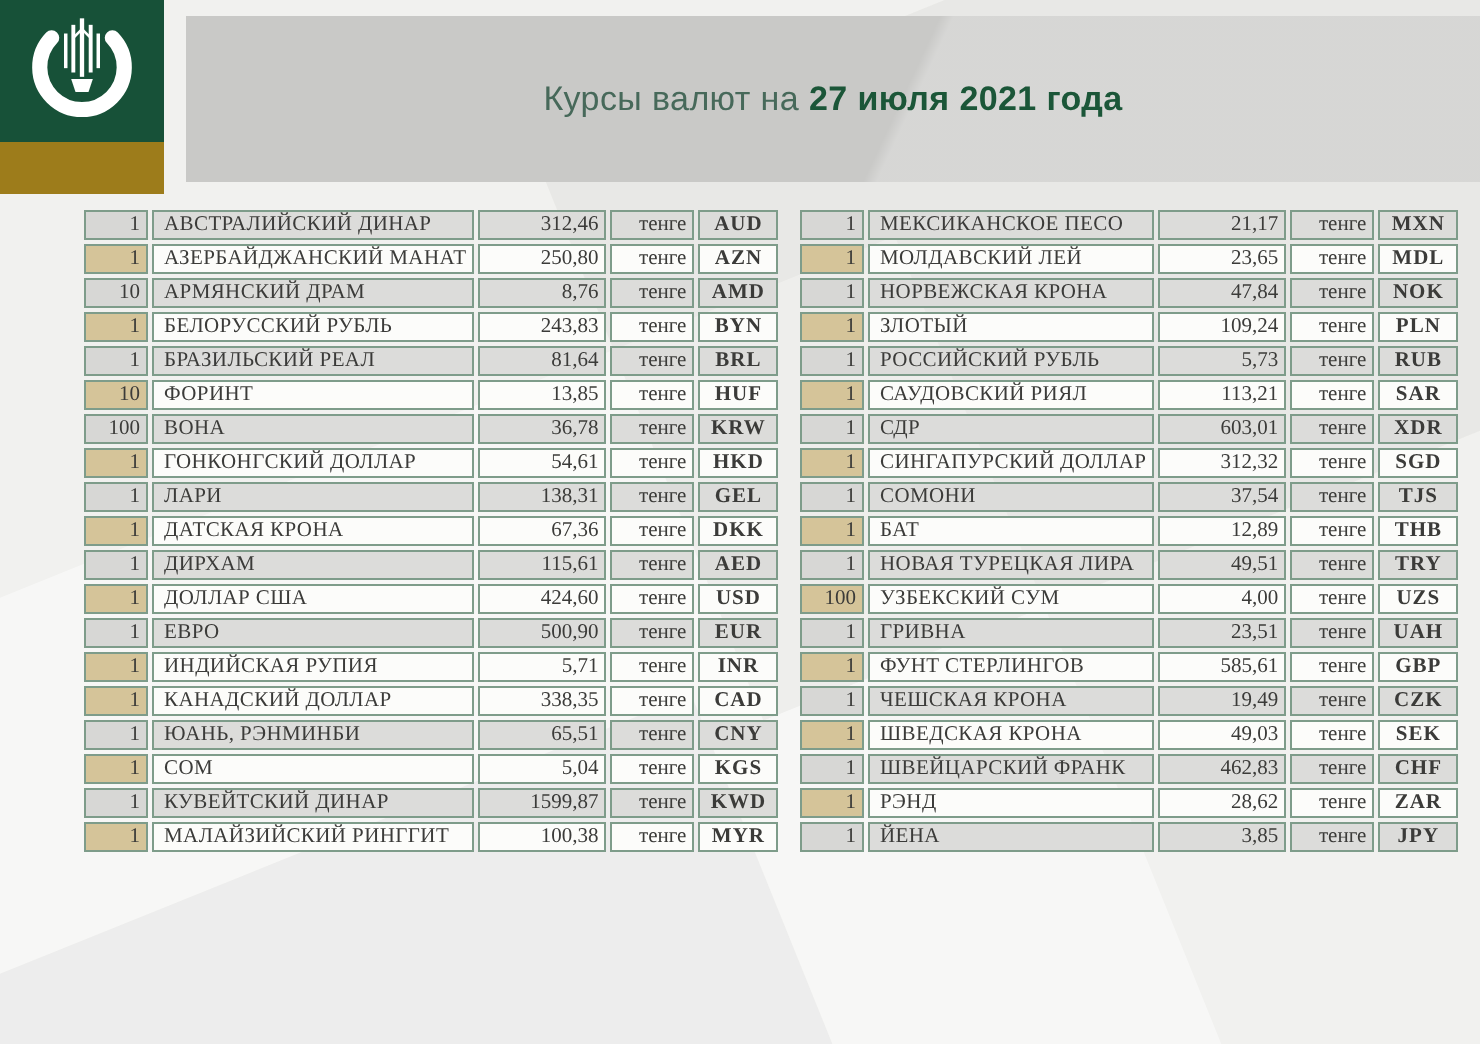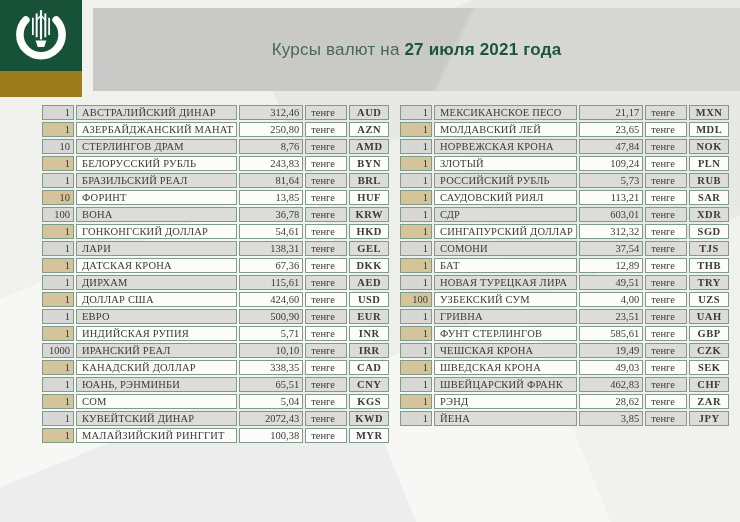--- a/index.html
+++ b/index.html
@@ -27,21 +27,21 @@
   .rates-table.right{left:398px;top:103px;}
   .rates-table td{
     box-sizing:border-box;height:15px;line-height:13px;
     border:1px solid #7e9c8a;
     font-family:"Liberation Serif",serif;font-size:10.5px;color:#3b3b39;
     padding:0 3px;white-space:nowrap;overflow:hidden;
   }
   .rates-table td.qty{width:32px;text-align:right;}
   .rates-table td.name{width:137px;text-align:left;padding-left:5px;letter-spacing:0.2px;}
   .rates-table td.rate{width:64px;text-align:right;}
-  .rates-table td.unit{width:42px;text-align:left;padding-left:5px;}
+  .rates-table td.unit{width:42px;text-align:right;padding-left:5px;}
   .rates-table td.code{width:40px;text-align:center;letter-spacing:0.5px;font-weight:bold;}
   tr.odd td{background:#dcdcda;}
   tr.odd td.qty{background:#d7d7d5;}
   tr.even td{background:#fcfcfa;}
   tr.even td.qty{background:#d5c499;}
 </style>
 </head>
 <body>
 
 <div class="bg-shape a"></div>
@@ -80,21 +80,21 @@
       </tr>
       <tr class="even">
         <td class="qty">1</td>
         <td class="name">АЗЕРБАЙДЖАНСКИЙ МАНАТ</td>
         <td class="rate">250,80</td>
         <td class="unit">тенге</td>
         <td class="code">AZN</td>
       </tr>
       <tr class="odd">
         <td class="qty">10</td>
-        <td class="name">СТЕРЛИНГОВ ДРАМ</td>
+        <td class="name">АРМЯНСКИЙ ДРАМ</td>
         <td class="rate">8,76</td>
         <td class="unit">тенге</td>
         <td class="code">AMD</td>
       </tr>
       <tr class="even">
         <td class="qty">1</td>
         <td class="name">БЕЛОРУССКИЙ РУБЛЬ</td>
         <td class="rate">243,83</td>
         <td class="unit">тенге</td>
         <td class="code">BYN</td>
@@ -162,27 +162,20 @@
         <td class="unit">тенге</td>
         <td class="code">EUR</td>
       </tr>
       <tr class="even">
         <td class="qty">1</td>
         <td class="name">ИНДИЙСКАЯ РУПИЯ</td>
         <td class="rate">5,71</td>
         <td class="unit">тенге</td>
         <td class="code">INR</td>
       </tr>
-      <tr class="odd">
-        <td class="qty">1000</td>
-        <td class="name">ИРАНСКИЙ РЕАЛ</td>
-        <td class="rate">10,10</td>
-        <td class="unit">тенге</td>
-        <td class="code">IRR</td>
-      </tr>
       <tr class="even">
         <td class="qty">1</td>
         <td class="name">КАНАДСКИЙ ДОЛЛАР</td>
         <td class="rate">338,35</td>
         <td class="unit">тенге</td>
         <td class="code">CAD</td>
       </tr>
       <tr class="odd">
         <td class="qty">1</td>
         <td class="name">ЮАНЬ, РЭНМИНБИ</td>
@@ -193,21 +186,21 @@
       <tr class="even">
         <td class="qty">1</td>
         <td class="name">СОМ</td>
         <td class="rate">5,04</td>
         <td class="unit">тенге</td>
         <td class="code">KGS</td>
       </tr>
       <tr class="odd">
         <td class="qty">1</td>
         <td class="name">КУВЕЙТСКИЙ ДИНАР</td>
-        <td class="rate">2072,43</td>
+        <td class="rate">1599,87</td>
         <td class="unit">тенге</td>
         <td class="code">KWD</td>
       </tr>
       <tr class="even">
         <td class="qty">1</td>
         <td class="name">МАЛАЙЗИЙСКИЙ РИНГГИТ</td>
         <td class="rate">100,38</td>
         <td class="unit">тенге</td>
         <td class="code">MYR</td>
       </tr>

